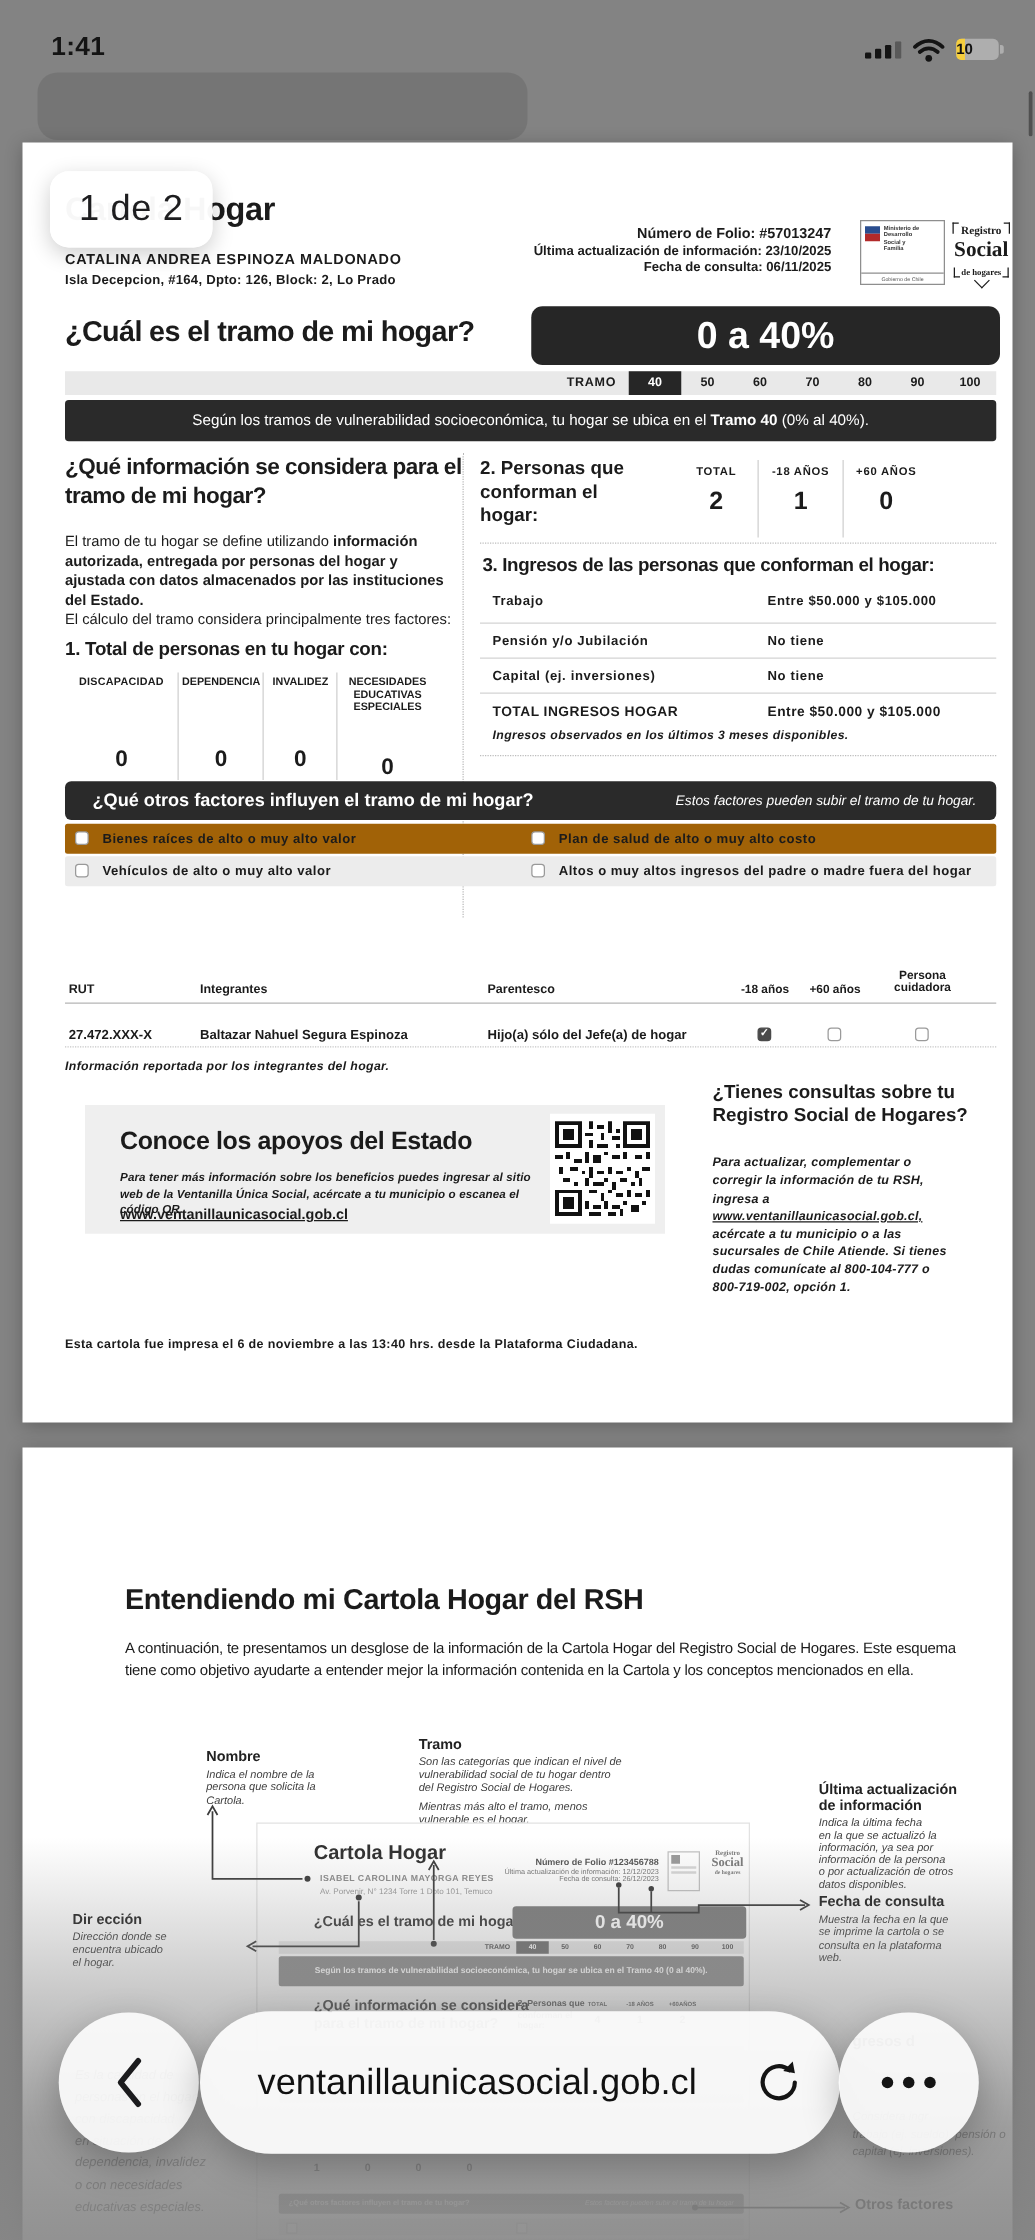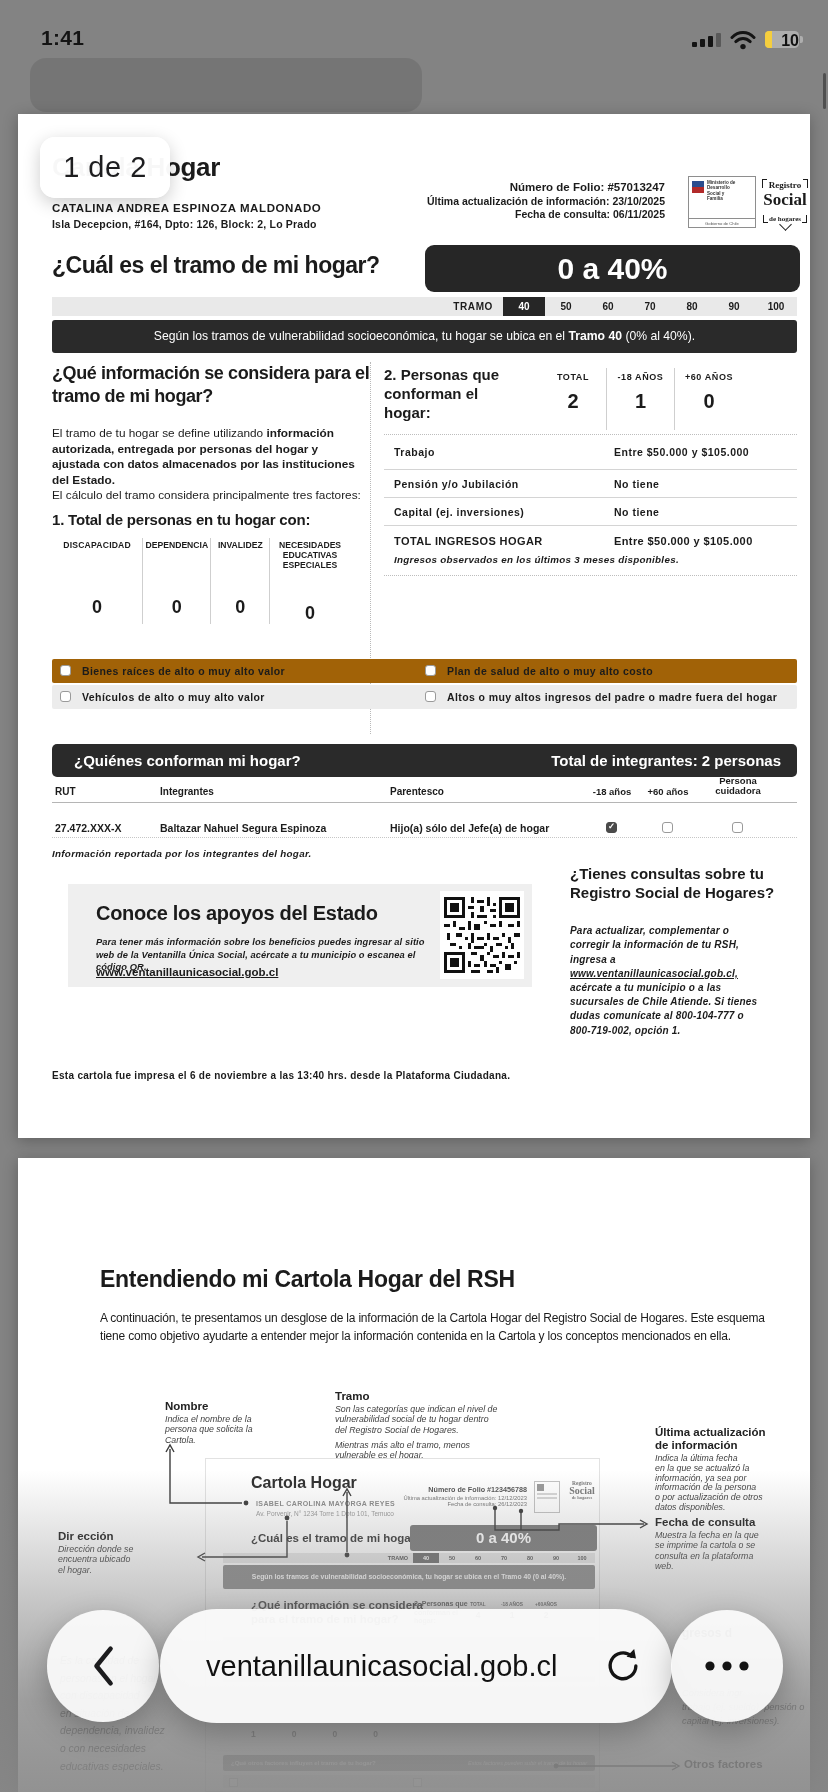--- a/index.html
+++ b/index.html
@@ -58,21 +58,21 @@
   <rect x="16" y="3" width="5" height="11" rx="1" fill="#141414"></rect>
     <rect x="24" y="0" width="5" height="14" rx="1" fill="#141414" fill-opacity=".38"></rect>
 </svg>
 <svg class="a" style="left:730px;top:31px" width="26" height="19" viewBox="0 0 26 19">
   <path d="M2 6.5C5.5 3 9 1.6 13 1.6S20.5 3 24 6.5" fill="none" stroke="#141414" stroke-width="3" stroke-linecap="round"></path>
   <path d="M5.8 10.6C8 8.6 10.4 7.6 13 7.6s5 1 7.2 3" fill="none" stroke="#141414" stroke-width="3" stroke-linecap="round"></path>
   <circle cx="13" cy="15.6" r="2.7" fill="#141414"></circle>
 </svg>
 <div class="a" style="left:765px;top:31px;width:34px;height:17px;border-radius:4.5px;background:#aeaeae">
   <div class="a" style="left:0;top:0;width:7px;height:17px;border-radius:4px 0 0 4px;background:#f5ce3e"></div>
-  <div class="a" style="left:0;top:1px;width:34px;text-align:right;font-size:16px;font-weight:bold;color:#111">10</div>
+  <div class="a" style="left:0;top:1px;width:34px;text-align:left;font-size:12px;font-weight:bold;color:#111">10</div>
   <div class="a" style="left:35px;top:5px;width:2.5px;height:7px;border-radius:0 2px 2px 0;background:#aeaeae"></div>
 </div>
 
 <div class="a topshade"></div>
 <div class="a scrollind"></div>
 
 <div class="page" style="top:114px;height:1024px">
 
   <div class="a b" style="left:34px;top:38px;font-size:26px;letter-spacing:-.3px">Cartola Hogar</div>
   <div class="a b" style="left:34px;top:88px;font-size:11.5px;letter-spacing:.6px">CATALINA ANDREA ESPINOZA MALDONADO</div>
@@ -158,56 +158,57 @@
       <div class="b" style="font-size:9px;letter-spacing:.6px;margin-top:4px">-18 AÑOS</div>
       <div class="b" style="font-size:20px;margin-top:8px">1</div>
     </div>
     <div style="width:68px;text-align:center;border-left:1px solid #cfcfcf">
       <div class="b" style="font-size:9px;letter-spacing:.6px;margin-top:4px">+60 AÑOS</div>
       <div class="b" style="font-size:20px;margin-top:8px">0</div>
     </div>
   </div>
 
   <div class="a" style="left:366px;top:320px;width:413px;border-top:1px dotted #bdbdbd;border-bottom:1px dotted #bdbdbd;padding:7px 0 10px">
+    <div class="b" style="font-size:15px;letter-spacing:-.3px;margin:2px 0 10px 2px">3. Ingresos de las personas que conforman el hogar:</div>
     <div style="position:relative;height:27px;border-bottom:1px solid #d4d4d4">
       <span class="a b" style="left:10px;top:4px;font-size:10.5px;letter-spacing:.5px">Trabajo</span>
       <span class="a b" style="left:230px;top:4px;font-size:10.5px;letter-spacing:.5px">Entre $50.000 y $105.000</span>
     </div>
     <div style="position:relative;height:27px;border-bottom:1px solid #d4d4d4">
       <span class="a b" style="left:10px;top:8px;font-size:10.5px;letter-spacing:.5px">Pensión y/o Jubilación</span>
       <span class="a b" style="left:230px;top:8px;font-size:10.5px;letter-spacing:.5px">No tiene</span>
     </div>
     <div style="position:relative;height:27px;border-bottom:1px solid #d4d4d4">
       <span class="a b" style="left:10px;top:8px;font-size:10.5px;letter-spacing:.5px">Capital (ej. inversiones)</span>
       <span class="a b" style="left:230px;top:8px;font-size:10.5px;letter-spacing:.5px">No tiene</span>
     </div>
     <div style="position:relative;height:24px">
       <span class="a b" style="left:10px;top:9px;font-size:11px;letter-spacing:.4px">TOTAL INGRESOS HOGAR</span>
       <span class="a b" style="left:230px;top:9px;font-size:11px;letter-spacing:.4px">Entre $50.000 y $105.000</span>
     </div>
     <div class="b i" style="font-size:9.8px;margin:4px 0 0 10px;letter-spacing:.3px">Ingresos observados en los últimos 3 meses disponibles.</div>
   </div>
 
+  <div class="a blackbar" style="left:34px;top:511px;width:745px;height:31px;display:flex;align-items:center">
+    <div class="b" style="font-size:14.5px;margin-left:22px">¿Qué otros factores influyen el tramo de mi hogar?</div>
+    <div class="i" style="font-size:11px;margin-left:auto;margin-right:16px">Estos factores pueden subir el tramo de tu hogar.</div>
+  </div>
   <div class="a" style="left:34px;top:545px;width:745px;height:24px;background:#a16207;border-radius:2px">
     <div class="cb a" style="left:8px;top:6px"></div>
     <span class="a b" style="left:30px;top:6px;font-size:10.5px;letter-spacing:.4px">Bienes raíces de alto o muy alto valor</span>
     <div class="cb a" style="left:373px;top:6px"></div>
     <span class="a b" style="left:395px;top:6px;font-size:10.5px;letter-spacing:.4px">Plan de salud de alto o muy alto costo</span>
   </div>
   <div class="a" style="left:34px;top:571px;width:745px;height:24px;background:#ececec;border-radius:2px">
     <div class="cb a" style="left:8px;top:6px"></div>
     <span class="a b" style="left:30px;top:6px;font-size:10.5px;letter-spacing:.4px">Vehículos de alto o muy alto valor</span>
     <div class="cb a" style="left:373px;top:6px"></div>
     <span class="a b" style="left:395px;top:6px;font-size:10.5px;letter-spacing:.4px">Altos o muy altos ingresos del padre o madre fuera del hogar</span>
   </div>
 
-  <div class="a blackbar" style="left:34px;top:630px;width:745px;height:33px;display:flex;align-items:center">
-    <div class="b" style="font-size:15px;margin-left:22px">¿Quiénes conforman mi hogar?</div>
-    <div class="b" style="font-size:15px;margin-left:auto;margin-right:16px">Total de integrantes: 2 personas</div>
-  </div>
   <div class="a" style="left:34px;top:666px;width:745px;height:22px;border-bottom:1px solid #b5b5b5">
     <span class="a b" style="left:3px;top:6px;font-size:10px">RUT</span>
     <span class="a b" style="left:108px;top:6px;font-size:10px">Integrantes</span>
     <span class="a b" style="left:338px;top:6px;font-size:10px">Parentesco</span>
     <span class="a b" style="left:535px;top:6px;width:50px;text-align:center;font-size:9.5px">-18 años</span>
     <span class="a b" style="left:591px;top:6px;width:50px;text-align:center;font-size:9.5px">+60 años</span>
     <span class="a b" style="left:658px;top:-4px;width:56px;text-align:center;font-size:9.5px;line-height:10px">Persona cuidadora</span>
   </div>
   <div class="a dotline" style="left:34px;top:707px;width:745px;height:16px">
     <span class="a b" style="left:3px;top:1px;font-size:10.5px">27.472.XXX-X</span>

